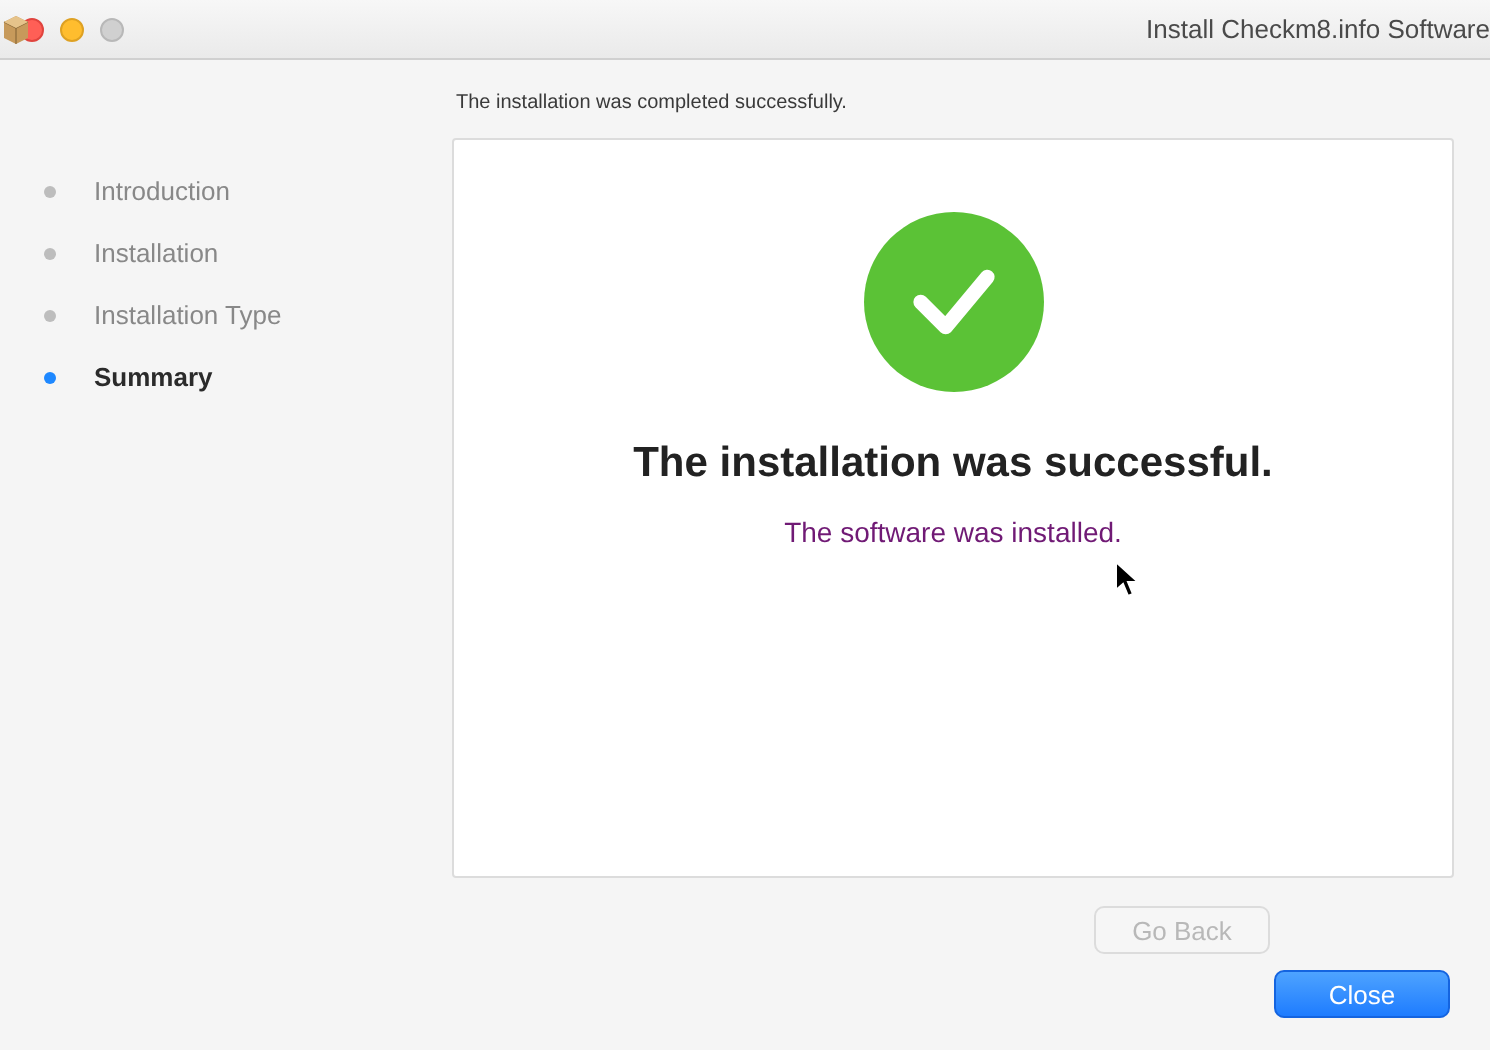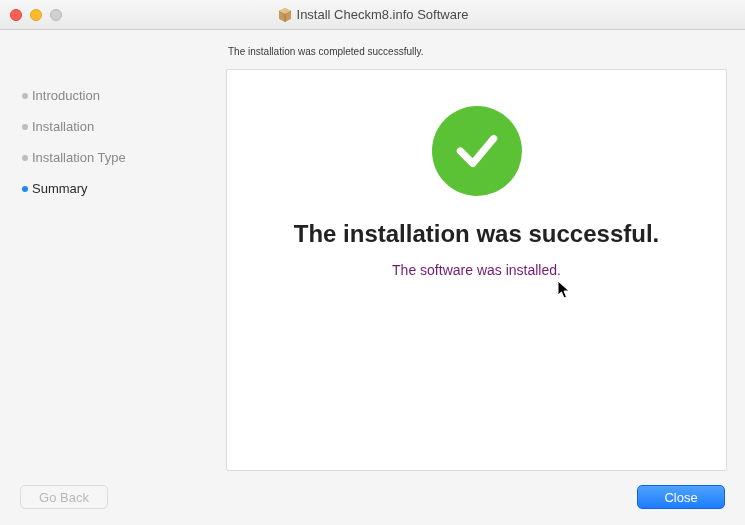--- a/index.html
+++ b/index.html
@@ -36,21 +36,21 @@
       height: 12px;
       border-radius: 50%;
     }
     .tl-close { background: #ff5f56; border: 0.5px solid #e0443e; }
     .tl-min   { background: #ffbd2e; border: 0.5px solid #dea123; }
     .tl-max   { background: #d0d0d0; border: 0.5px solid #b8b8b8; }
     .title-wrap {
       position: absolute;
       left: 0; right: 0;
       display: flex;
-      justify-content: center;
+      justify-content: space-between;
       align-items: center;
       gap: 4px;
       pointer-events: none;
     }
     .title-text {
       font-size: 13px;
       color: #4a4a4a;
     }
     .pkg-icon {
       width: 16px; height: 16px;
@@ -67,34 +67,34 @@
       padding: 12px 18px 0 18px;
       gap: 18px;
     }
     .sidebar {
       width: 190px;
       padding-top: 38px;
     }
     .step {
       display: flex;
       align-items: center;
-      gap: 4px;
+      gap: 19px;
       font-size: 13px;
       color: #888;
       padding: 8px 4px;
     }
     .step .bullet {
       width: 6px; height: 6px;
       border-radius: 50%;
       background: #bdbdbd;
       flex-shrink: 0;
     }
     .step.active {
       color: #2b2b2b;
-      font-weight: 400;
+      font-weight: 700;
     }
     .step.active .bullet {
       background: #1e88ff;
     }
     .main {
       flex: 1;
       display: flex;
       flex-direction: column;
     }
     .main-header {
@@ -118,42 +118,42 @@
       width: 90px; height: 90px;
       border-radius: 50%;
       background: #5bc236;
       display: flex;
       align-items: center;
       justify-content: center;
       margin-bottom: 24px;
     }
     .check-circle svg { width: 50px; height: 50px; }
     .success-heading {
-      font-size: 24px;
+      font-size: 21px;
       font-weight: 700;
       color: #222;
       margin-bottom: 14px;
       text-align: center;
     }
     .success-sub {
       font-size: 14px;
       color: #701a75;
       text-align: right;
     }
     .cursor {
       position: absolute;
       top: 210px;
       left: 330px;
       width: 16px; height: 20px;
       pointer-events: none;
     }
     .footer {
       display: flex;
-      justify-content: space-between;
-      gap: 12px;
+      justify-content: flex-end;
+      gap: 2px;
       padding: 14px 20px 16px 20px;
     }
     .btn {
       min-width: 88px;
       height: 24px;
       font-size: 13px;
       border-radius: 5px;
       border: 1px solid #c8c8c8;
       background: linear-gradient(to bottom, #ffffff, #f0f0f0);
       display: inline-flex;
@@ -163,20 +163,21 @@
     }
     .btn.disabled {
       color: #b8b8b8;
       background: #f6f6f6;
       border-color: #dcdcdc;
     }
     .btn.primary {
       background: linear-gradient(to bottom, #4ea3ff, #1e7cff);
       border: 1px solid #1464e0;
       color: #fff;
+      margin-top: 32px;
     }
   </style>
 </head>
 <body>
 
 <div class="window">
 
   <div class="titlebar">
     <div class="traffic-lights">
       <div class="tl tl-close"></div>

